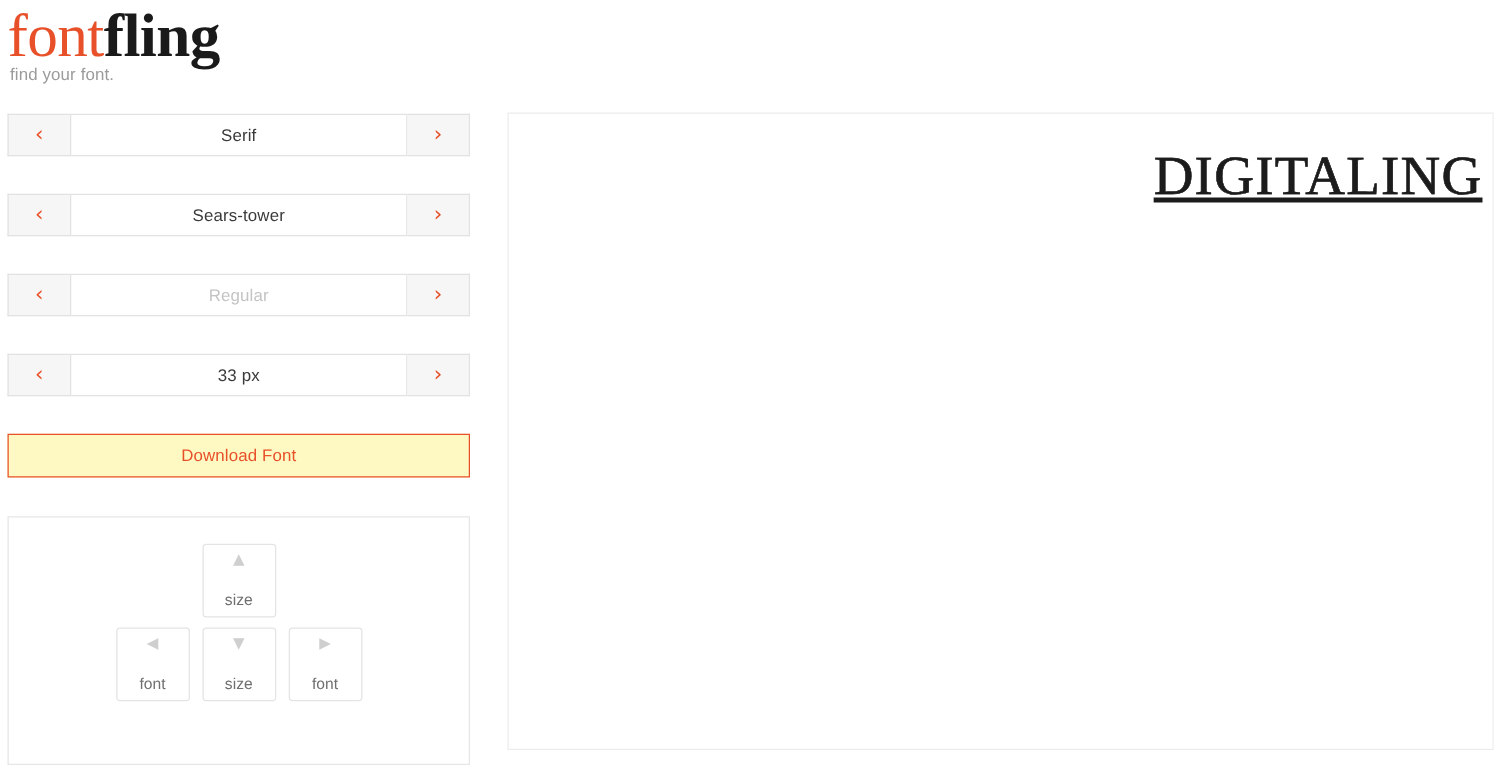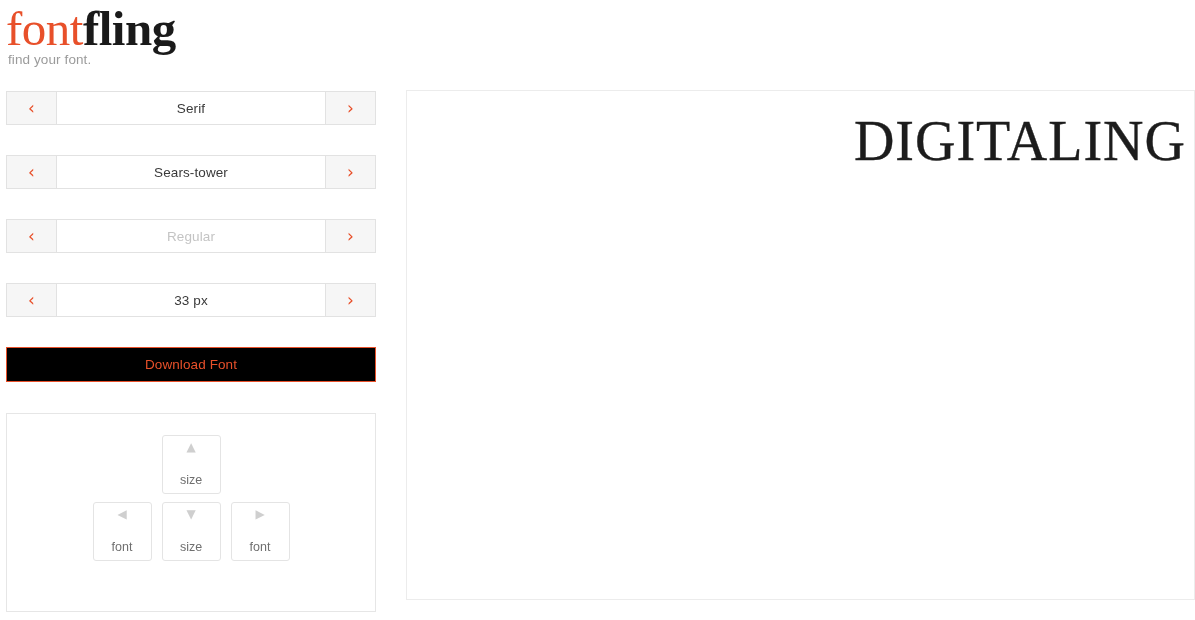--- a/index.html
+++ b/index.html
@@ -100,21 +100,21 @@
 
   
   .download-btn {
     position: absolute;
     left: 6px;
     top: 347px;
     width: 370px;
     height: 35px;
     box-sizing: border-box;
     border: 1px solid #E8502A;
-    background: #000000;
+    background: #fef9c3;
     color: #E8502A;
     font-size: 13.5px;
     display: flex;
     align-items: center;
     justify-content: center;
     cursor: pointer;
     letter-spacing: 0.1px;
   }
 
   
@@ -184,30 +184,31 @@
     border: 1px solid #ececec;
     background: #ffffff;
     overflow: hidden;
   }
   .preview-text {
     position: absolute;
     right: 8px;
     top: 14px;
     white-space: nowrap;
     font-family: "Liberation Serif", "DejaVu Serif", serif;
-    font-size: 56px;
+    font-size: 44px;
     line-height: 72px;
     font-weight: 400;
     letter-spacing: 1px;
     color: #1c1c1c;
     
     text-shadow:
        0.6px 0   0 rgba(255,255,255,0.85),
       -0.6px 0.4px 0 rgba(255,255,255,0.6),
        0.4px -0.5px 0 rgba(255,255,255,0.5);
+    text-decoration: underline;
     -webkit-text-stroke: 0.35px #1c1c1c;
   }
   .preview-text::after { content: ""; }
 </style>
 </head>
 <body>
 
 <div id="app">
 
   <div class="logo-wrap">

